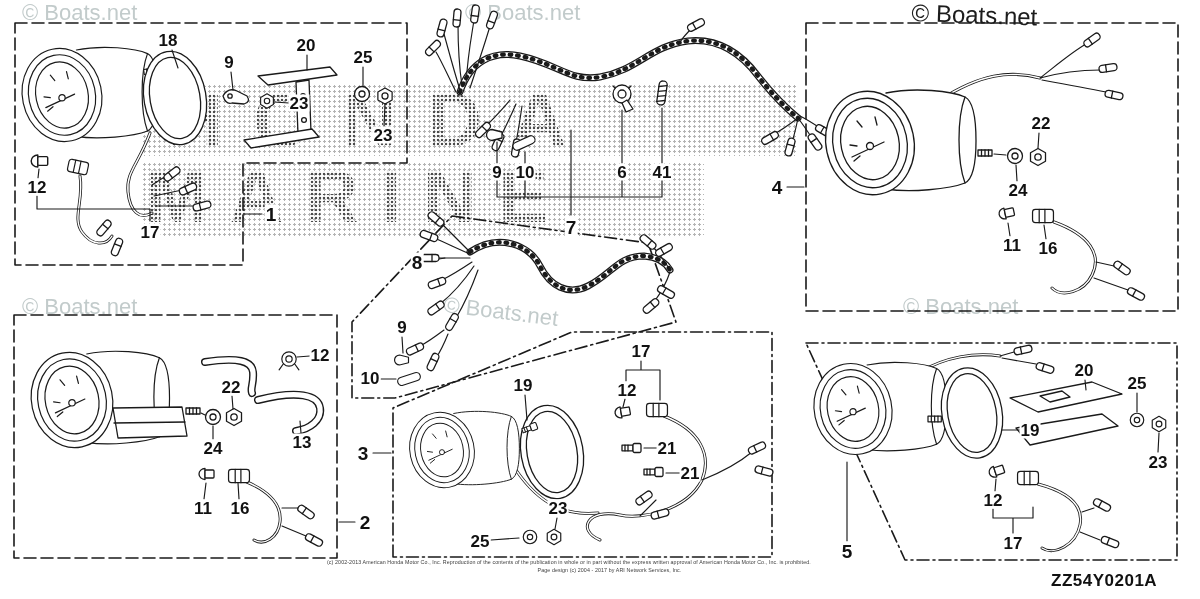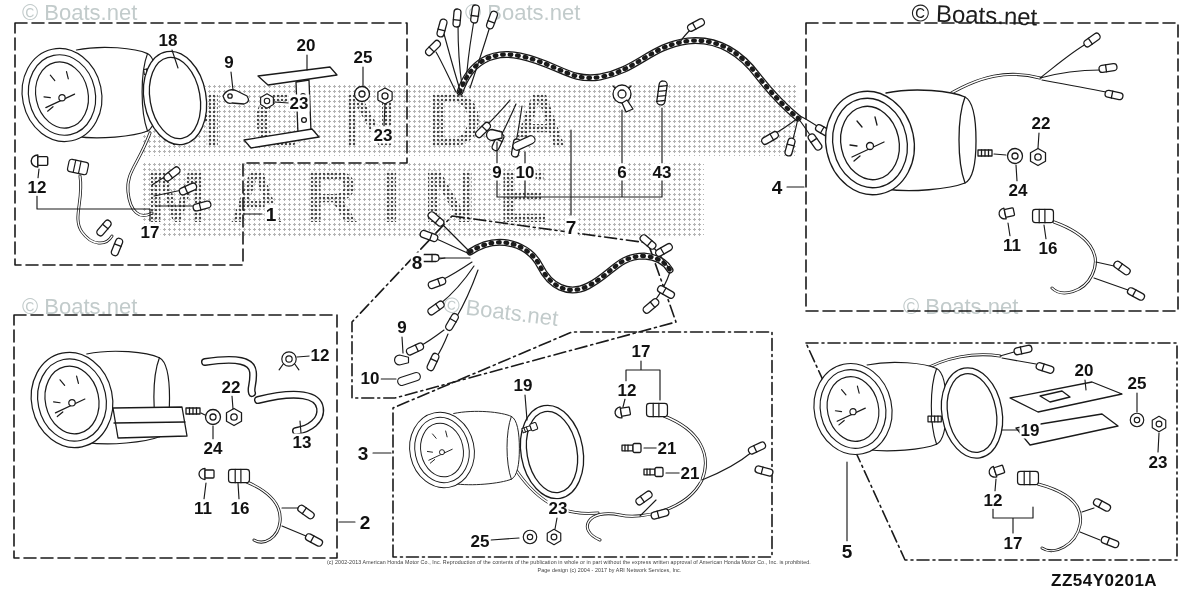--- a/index.html
+++ b/index.html
@@ -366,21 +366,21 @@
       <span class="callout" style="left: 306px; top: 45px;">20</span>
       <span class="callout" style="left: 363px; top: 57px;">25</span>
       <span class="callout" style="left: 299px; top: 103px;">23</span>
       <span class="callout" style="left: 383px; top: 135px;">23</span>
       <span class="callout" style="left: 37px; top: 187px;">12</span>
       <span class="callout" style="left: 150px; top: 232px;">17</span>
       <span class="callout big" style="left: 271px; top: 214px;">1</span>
       <span class="callout" style="left: 497px; top: 172px;">9</span>
       <span class="callout" style="left: 525px; top: 172px;">10</span>
       <span class="callout" style="left: 622px; top: 172px;">6</span>
-      <span class="callout" style="left: 662px; top: 172px;">43</span>
+      <span class="callout" style="left: 662px; top: 172px;">41</span>
       <span class="callout big" style="left: 571px; top: 227px;">7</span>
       <span class="callout big" style="left: 417px; top: 262px;">8</span>
       <span class="callout big" style="left: 777px; top: 187px;">4</span>
       <span class="callout" style="left: 402px; top: 327px;">9</span>
       <span class="callout" style="left: 370px; top: 378px;">10</span>
       <span class="callout" style="left: 1041px; top: 123px;">22</span>
       <span class="callout" style="left: 1018px; top: 190px;">24</span>
       <span class="callout" style="left: 1012px; top: 245px;">11</span>
       <span class="callout" style="left: 1048px; top: 248px;">16</span>
       <span class="callout" style="left: 320px; top: 355px;">12</span>

